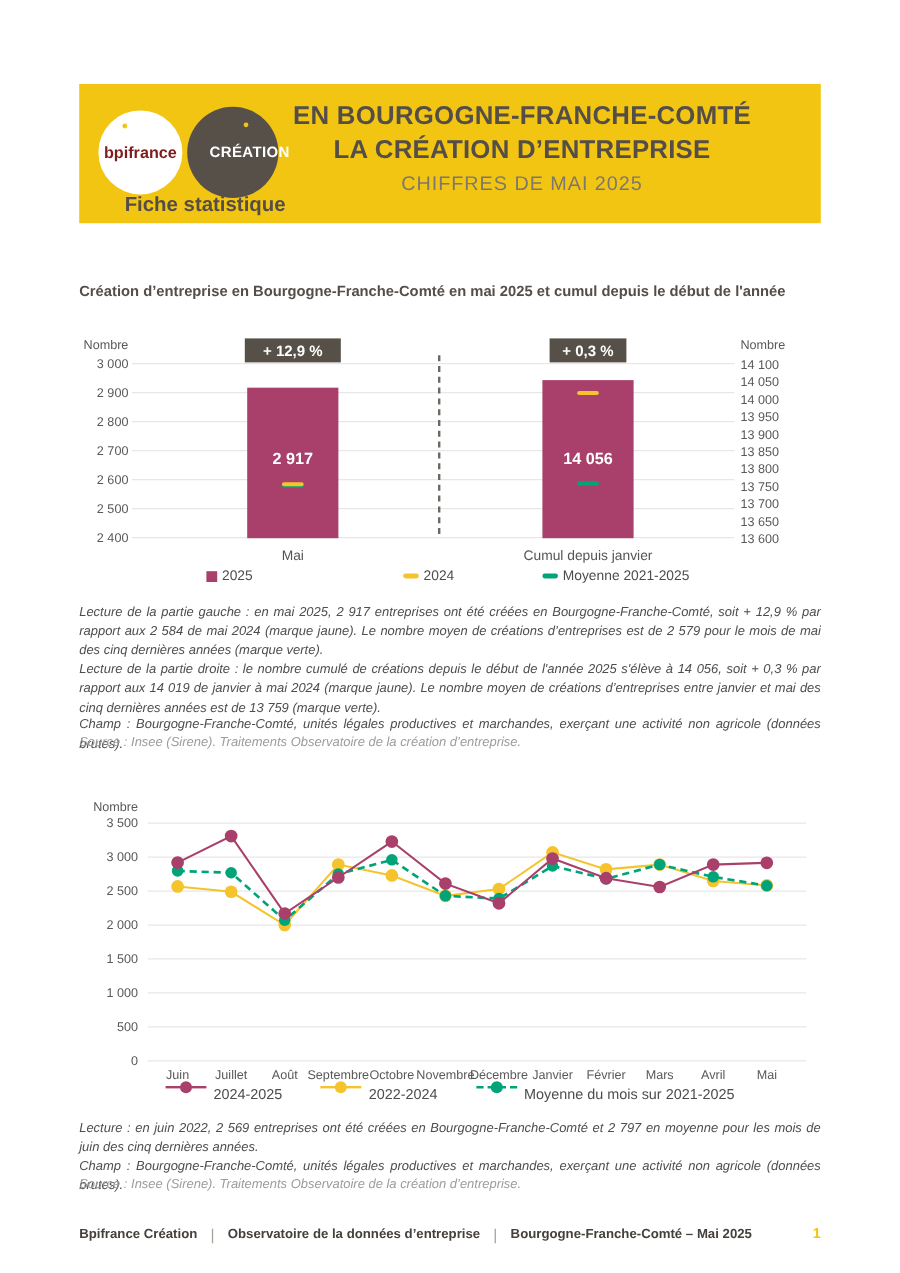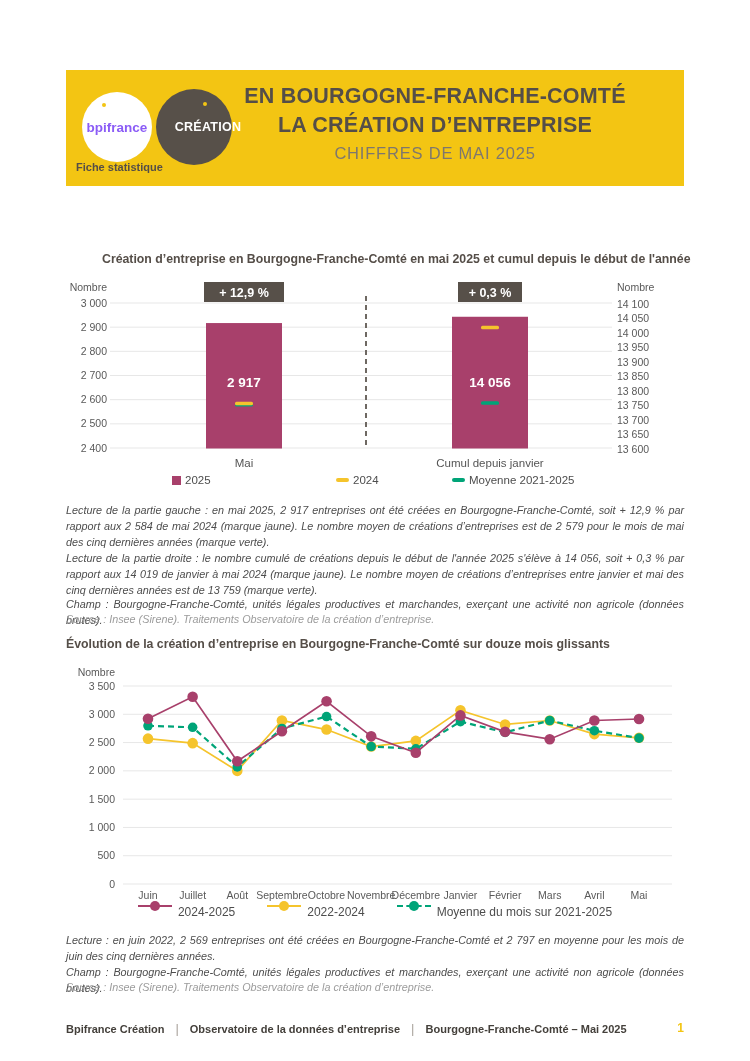--- a/index.html
+++ b/index.html
@@ -3,28 +3,28 @@
 <meta charset="utf-8">
 <style>
   html,body{margin:0;padding:0;background:#fff;}
   .page{position:relative;width:750px;height:1061px;background:#ffffff;
         font-family:"Liberation Sans",sans-serif;overflow:hidden;}
 
   
   .banner{position:absolute;left:66px;top:70px;width:618px;height:116px;background:#F3C513;}
   .logo-circle{position:absolute;border-radius:50%;display:flex;align-items:center;justify-content:center;}
   .logo-bpi{left:16px;top:22px;width:70px;height:70px;background:#ffffff;}
-  .logo-bpi .logo-txt{font-weight:bold;font-size:13.5px;color:#8b5cf6;position:relative;}
+  .logo-bpi .logo-txt{font-weight:bold;font-size:13.5px;color:#7f1d1d;position:relative;}
   .logo-cre{left:90px;top:19px;width:76px;height:76px;background:#575049;}
   .logo-cre .logo-txt{font-weight:bold;font-size:12.5px;color:#ffffff;letter-spacing:.3px;position:relative;margin-left:28px;}
   .logo-dot{position:absolute;width:4px;height:4px;border-radius:50%;background:#F3C513;}
   .dot-bpi{left:20px;top:11px;}
   .dot-cre{left:47px;top:13px;}
-  .tagline{position:absolute;left:10px;top:91px;width:162px;text-align:left;
-           font-weight:bold;font-size:11px;color:#554E48;}
+  .tagline{position:absolute;left:10px;top:91px;width:162px;text-align:right;
+           font-weight:bold;font-size:17px;color:#554E48;}
   .title-block{position:absolute;left:150px;top:12px;width:438px;text-align:center;}
   .title-line{font-weight:bold;font-size:21.5px;line-height:29px;color:#554E48;letter-spacing:.2px;}
   .subtitle{font-size:16.5px;line-height:27px;color:#7E776E;letter-spacing:.8px;}
 
   
   .chart-title{position:absolute;left:66px;width:618px;font-weight:bold;font-size:12.3px;color:#554E48;}
   .lecture{position:absolute;left:66px;width:618px;margin:0;font-style:italic;
            font-size:10.8px;line-height:15.8px;color:#4D4D4D;text-align:justify;}
   .source{color:#9C9C9C;}
 
@@ -65,21 +65,21 @@
       <span class="logo-dot dot-cre"></span>
     </div>
     <div class="tagline">Fiche statistique</div>
     <div class="title-block">
       <div class="title-line">EN BOURGOGNE-FRANCHE-COMTÉ</div>
       <div class="title-line">LA CRÉATION D’ENTREPRISE</div>
       <div class="subtitle">CHIFFRES DE MAI 2025</div>
     </div>
   </div>
 
-  <div class="chart-title" style="top:252px;margin-left:36px;">Création d’entreprise en Bourgogne-Franche-Comté en mai 2025 et cumul depuis le début de l'année</div>
+  <div class="chart-title" style="top:236px;">Création d’entreprise en Bourgogne-Franche-Comté en mai 2025 et cumul depuis le début de l'année</div>
   <svg id="chart1" style="position:absolute;left:65px;top:278px;" width="620" height="220" viewBox="0 0 620 220">
       <line x1="45" x2="547" y1="25" y2="25" stroke="#E7E7E7" stroke-width="1"></line>
       <text x="42" y="28.5" text-anchor="end" font-size="10.5" fill="#595959">3&nbsp;000</text>
       <line x1="45" x2="547" y1="49.16666666666667" y2="49.16666666666667" stroke="#E7E7E7" stroke-width="1"></line>
       <text x="42" y="52.66666666666667" text-anchor="end" font-size="10.5" fill="#595959">2&nbsp;900</text>
       <line x1="45" x2="547" y1="73.33333333333334" y2="73.33333333333334" stroke="#E7E7E7" stroke-width="1"></line>
       <text x="42" y="76.83333333333334" text-anchor="end" font-size="10.5" fill="#595959">2&nbsp;800</text>
       <line x1="45" x2="547" y1="97.5" y2="97.5" stroke="#E7E7E7" stroke-width="1"></line>
       <text x="42" y="101" text-anchor="end" font-size="10.5" fill="#595959">2&nbsp;700</text>
       <line x1="45" x2="547" y1="121.66666666666667" y2="121.66666666666667" stroke="#E7E7E7" stroke-width="1"></line>
@@ -129,21 +129,20 @@
   <div class="legend1-item" style="left:452px;">
     <span class="sw-dash" style="background: rgb(0, 164, 120);"></span>
     <span>Moyenne 2021-2025</span>
   </div>
 
   <p class="lecture" style="top:503px;">Lecture de la partie gauche : en mai 2025, 2 917 entreprises ont été créées en Bourgogne-Franche-Comté, soit + 12,9 % par rapport aux 2 584 de mai 2024 (marque jaune). Le nombre moyen de créations d’entreprises est de 2 579 pour le mois de mai des cinq dernières années (marque verte).</p>
   <p class="lecture" style="top:551px;">Lecture de la partie droite : le nombre cumulé de créations depuis le début de l'année 2025 s'élève à 14 056, soit + 0,3 % par rapport aux 14 019 de janvier à mai 2024 (marque jaune). Le nombre moyen de créations d’entreprises entre janvier et mai des cinq dernières années est de 13 759 (marque verte).</p>
   <p class="lecture" style="top:597px;">Champ : Bourgogne-Franche-Comté, unités légales productives et marchandes, exerçant une activité non agricole (données brutes).</p>
   <p class="lecture source" style="top:612px;">Source : Insee (Sirene). Traitements Observatoire de la création d’entreprise.</p>
 
-  <div class="chart-title" style="top:637px;">Évolution de la création d’entreprise en Bourgogne-Franche-Comté sur douze mois glissants</div>
   <svg id="chart2" style="position:absolute;left:55px;top:666px;" width="640" height="240" viewBox="0 0 640 240">
       <line x1="68" x2="617" y1="20" y2="20" stroke="#E7E7E7" stroke-width="1"></line>
       <text x="60" y="23.5" text-anchor="end" font-size="10.5" fill="#595959">3&nbsp;500</text>
       <line x1="68" x2="617" y1="48.285714285714285" y2="48.285714285714285" stroke="#E7E7E7" stroke-width="1"></line>
       <text x="60" y="51.785714285714285" text-anchor="end" font-size="10.5" fill="#595959">3&nbsp;000</text>
       <line x1="68" x2="617" y1="76.57142857142857" y2="76.57142857142857" stroke="#E7E7E7" stroke-width="1"></line>
       <text x="60" y="80.07142857142857" text-anchor="end" font-size="10.5" fill="#595959">2&nbsp;500</text>
       <line x1="68" x2="617" y1="104.85714285714286" y2="104.85714285714286" stroke="#E7E7E7" stroke-width="1"></line>
       <text x="60" y="108.35714285714286" text-anchor="end" font-size="10.5" fill="#595959">2&nbsp;000</text>
       <line x1="68" x2="617" y1="133.14285714285714" y2="133.14285714285714" stroke="#E7E7E7" stroke-width="1"></line>

